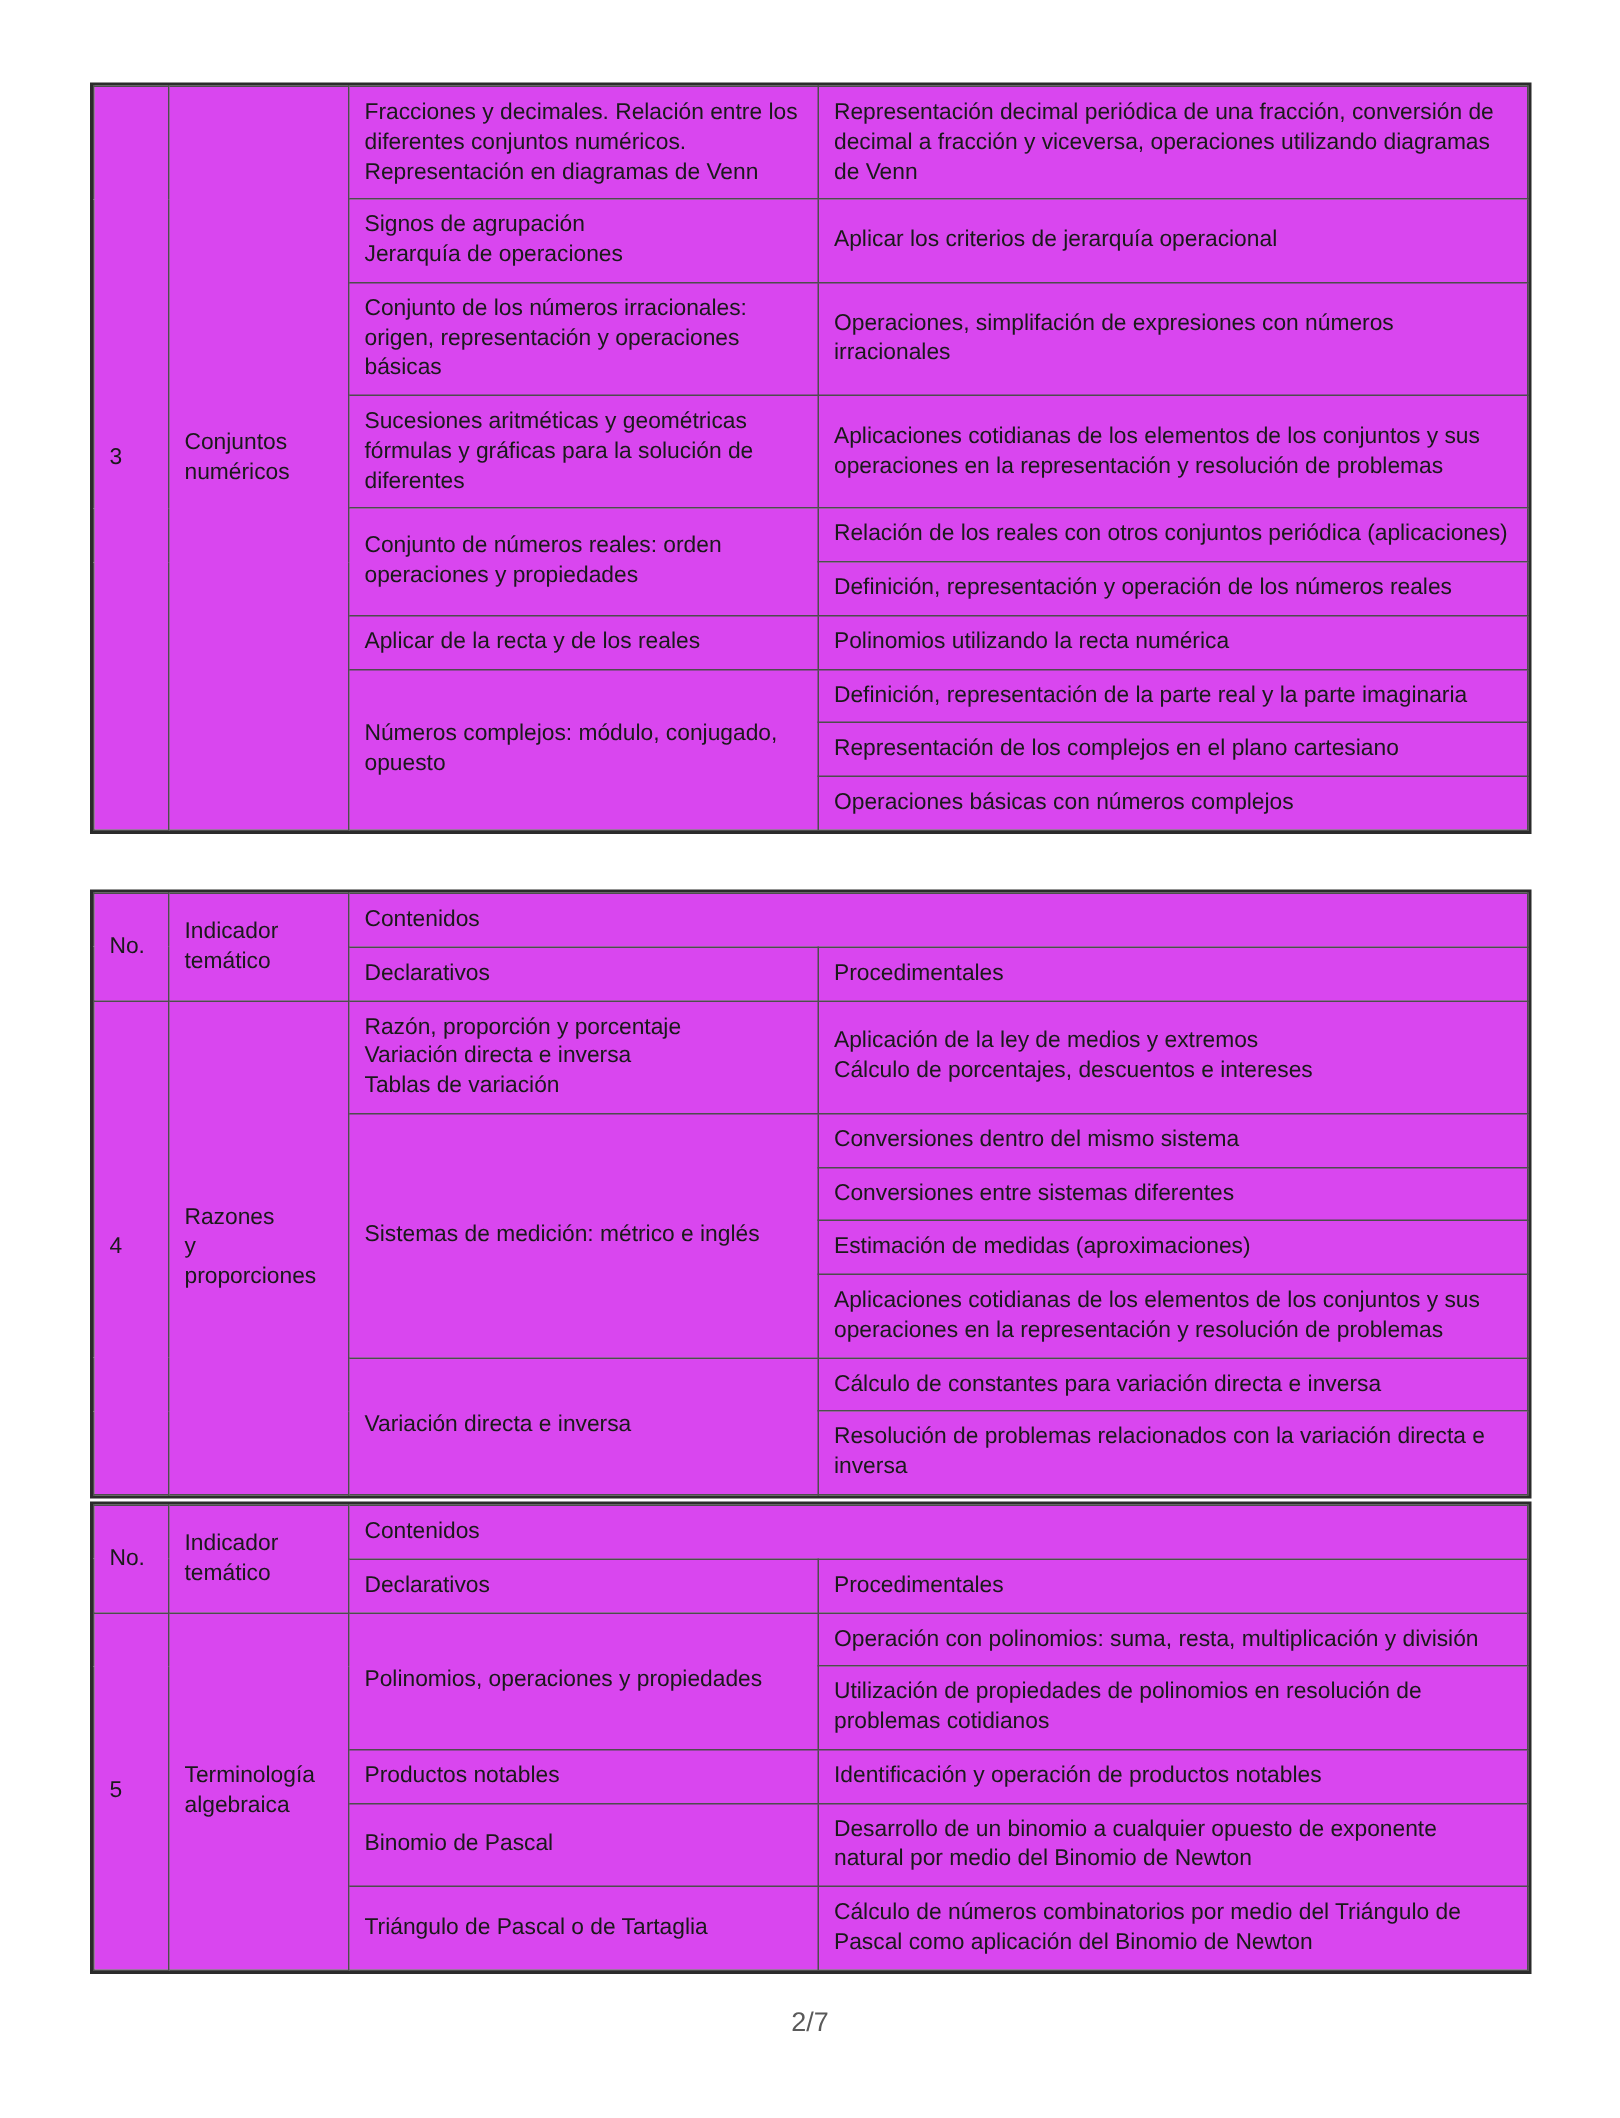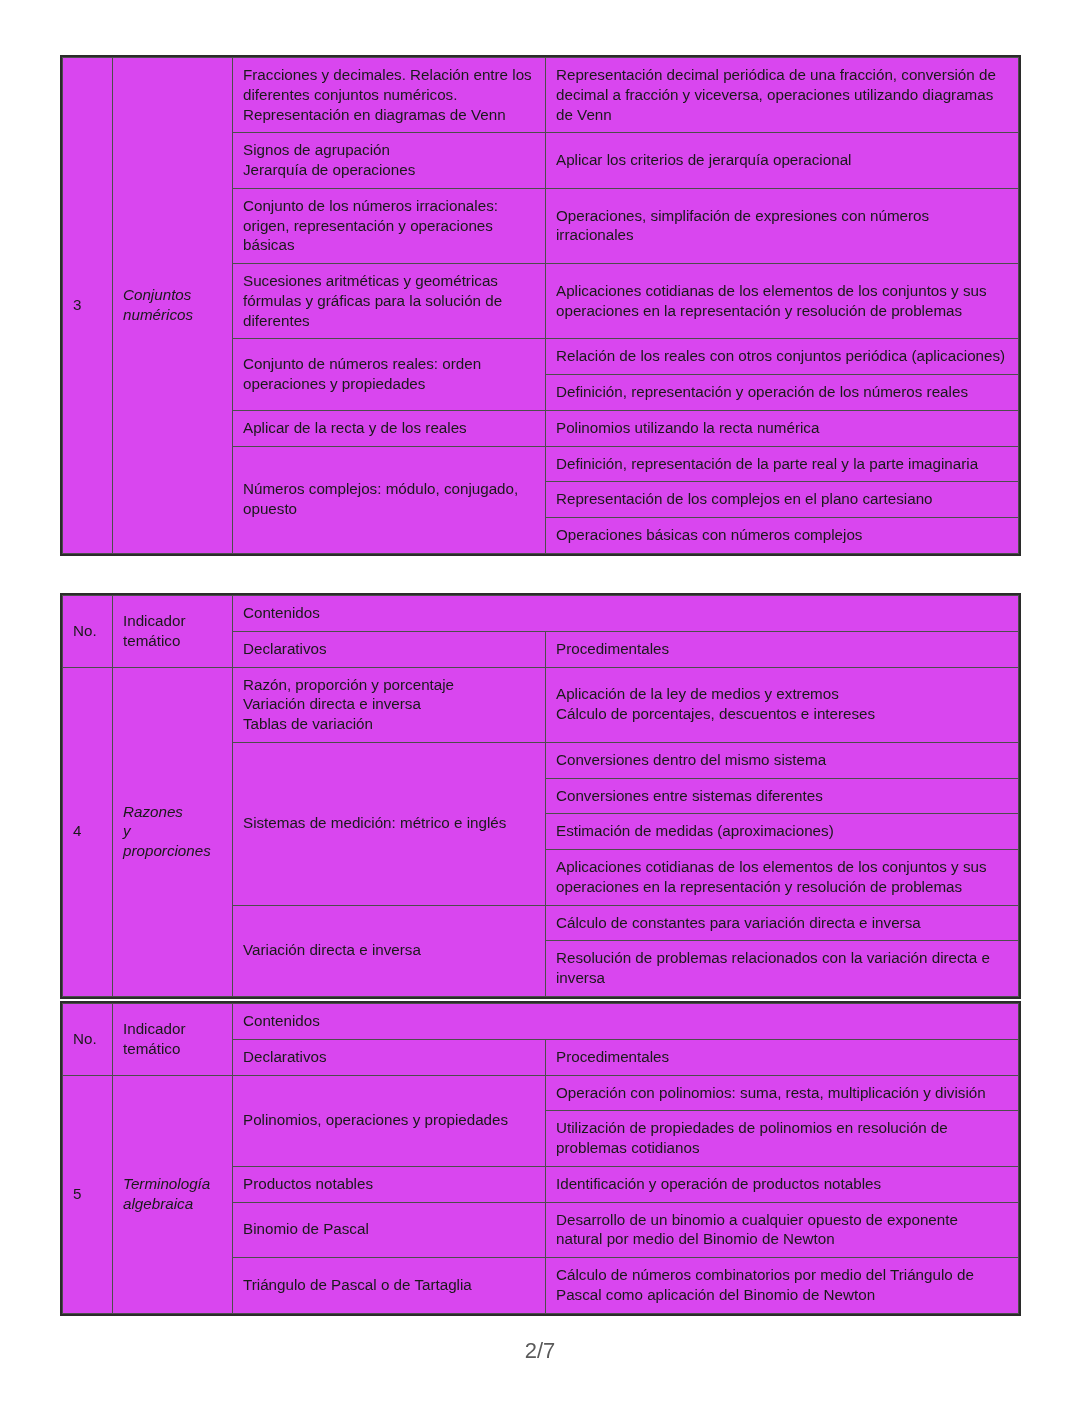--- a/index.html
+++ b/index.html
@@ -55,21 +55,20 @@
     text-align: center;
     font-weight: bold;
     font-size: 16px;
   }
   td.cell-ind {
     text-align: center;
     font-weight: bold;
     font-size: 16px;
     line-height: 1.28;
     padding: 6px 4px;
-    font-style: italic;
   }
 
   
   th.hdr-no, th.hdr-ind {
     background: #f3c88d;
     text-align: center;
     font-weight: bold;
     font-size: 15.5px;
     line-height: 1.25;
     padding: 6px 4px;
@@ -90,21 +89,21 @@
   }
 
   .justify { text-align: justify; text-align-last: left; margin-top: 35px; }
 
   .footer {
     position: absolute;
     left: 0;
     top: 1338px;
     width: 1080px;
     text-align: center;
-    font-size: 22px;
+    font-size: 18px;
     color: #5a5a5a;
   }
 
   .nowrapline { white-space: pre-line; }
 </style>
 </head>
 <body>
 
 <div class="page">
 

